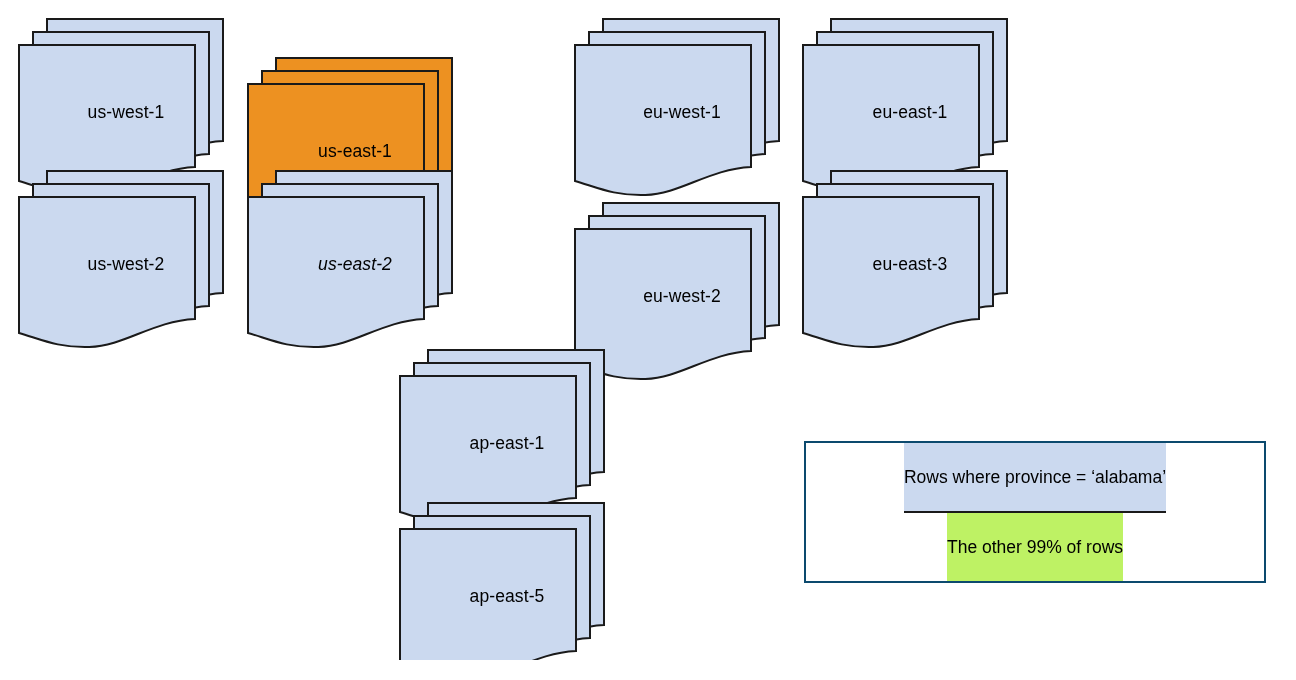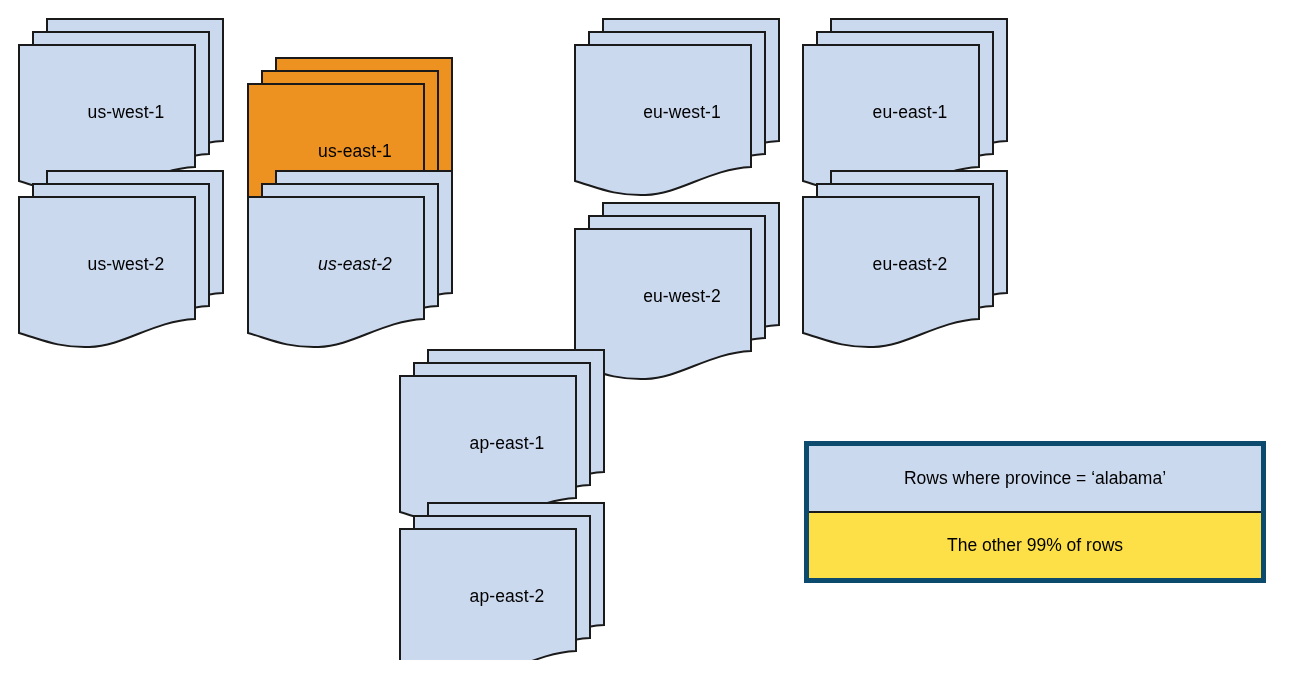--- a/index.html
+++ b/index.html
@@ -53,40 +53,41 @@
     white-space: nowrap;
   }
 
   
   .legend {
     position: absolute;
     left: 804px;
     top: 441px;
     width: 462px;
     height: 142px;
-    border: 5px solid #0c4a6e;
+    border: 2px solid #0c4a6e;
     box-sizing: border-box;
     display: flex;
     flex-direction: column;
+    align-items: center;
   }
   .legend-row {
     flex: 1 1 0;
     display: flex;
     align-items: center;
     justify-content: center;
     font-size: 17.5px;
     color: #000000;
     box-sizing: border-box;
   }
   .legend-row.blue {
     background: #cbd9ef;
     border-bottom: 2px solid #1a1a1a;
   }
   .legend-row.orange {
-    background: #fde047;
+    background: #bef264;
   }
 </style>
 </head>
 <body>
 
 <div id="canvas">
 
   <div id="stacks-layer">
       <div class="stack" style="left: 19px; top: 19px;">
         <svg viewBox="0 0 230 172">
@@ -143,37 +144,37 @@
           <path d="M 0 26 L 176 26 L 176 148 C 133.76 150 105.6 175 70.4 176 C 38.72 177 21.119999999999997 168 0 162 Z" fill="#cbd9ef" class="doc-shape"></path>
         </svg>
         <div class="stack-label" style="top: 85px;">eu-west-2</div>
       </div>
       <div class="stack" style="left: 803px; top: 171px;">
         <svg viewBox="0 0 230 172">
           <path d="M 28 0 L 204 0 L 204 122 C 161.76 124 133.6 149 98.4 150 C 66.72 151 49.12 142 28 136 Z" fill="#cbd9ef" class="doc-shape"></path>
           <path d="M 14 13 L 190 13 L 190 135 C 147.76 137 119.6 162 84.4 163 C 52.72 164 35.12 155 14 149 Z" fill="#cbd9ef" class="doc-shape"></path>
           <path d="M 0 26 L 176 26 L 176 148 C 133.76 150 105.6 175 70.4 176 C 38.72 177 21.119999999999997 168 0 162 Z" fill="#cbd9ef" class="doc-shape"></path>
         </svg>
-        <div class="stack-label" style="top: 85px;">eu-east-2</div>
+        <div class="stack-label" style="top: 85px;">eu-east-3</div>
       </div>
       <div class="stack" style="left: 400px; top: 350px;">
         <svg viewBox="0 0 230 172">
           <path d="M 28 0 L 204 0 L 204 122 C 161.76 124 133.6 149 98.4 150 C 66.72 151 49.12 142 28 136 Z" fill="#cbd9ef" class="doc-shape"></path>
           <path d="M 14 13 L 190 13 L 190 135 C 147.76 137 119.6 162 84.4 163 C 52.72 164 35.12 155 14 149 Z" fill="#cbd9ef" class="doc-shape"></path>
           <path d="M 0 26 L 176 26 L 176 148 C 133.76 150 105.6 175 70.4 176 C 38.72 177 21.119999999999997 168 0 162 Z" fill="#cbd9ef" class="doc-shape"></path>
         </svg>
         <div class="stack-label" style="top: 85px;">ap-east-1</div>
       </div>
       <div class="stack" style="left: 400px; top: 503px;">
         <svg viewBox="0 0 230 172">
           <path d="M 28 0 L 204 0 L 204 122 C 161.76 124 133.6 149 98.4 150 C 66.72 151 49.12 142 28 136 Z" fill="#cbd9ef" class="doc-shape"></path>
           <path d="M 14 13 L 190 13 L 190 135 C 147.76 137 119.6 162 84.4 163 C 52.72 164 35.12 155 14 149 Z" fill="#cbd9ef" class="doc-shape"></path>
           <path d="M 0 26 L 176 26 L 176 148 C 133.76 150 105.6 175 70.4 176 C 38.72 177 21.119999999999997 168 0 162 Z" fill="#cbd9ef" class="doc-shape"></path>
         </svg>
-        <div class="stack-label" style="top: 85px;">ap-east-2</div>
+        <div class="stack-label" style="top: 85px;">ap-east-5</div>
       </div>
     </div>
 
   <div class="legend">
     <div class="legend-row blue">
       <span>Rows where province = ‘alabama’</span>
     </div>
     <div class="legend-row orange">
       <span>The other 99% of rows</span>
     </div>

